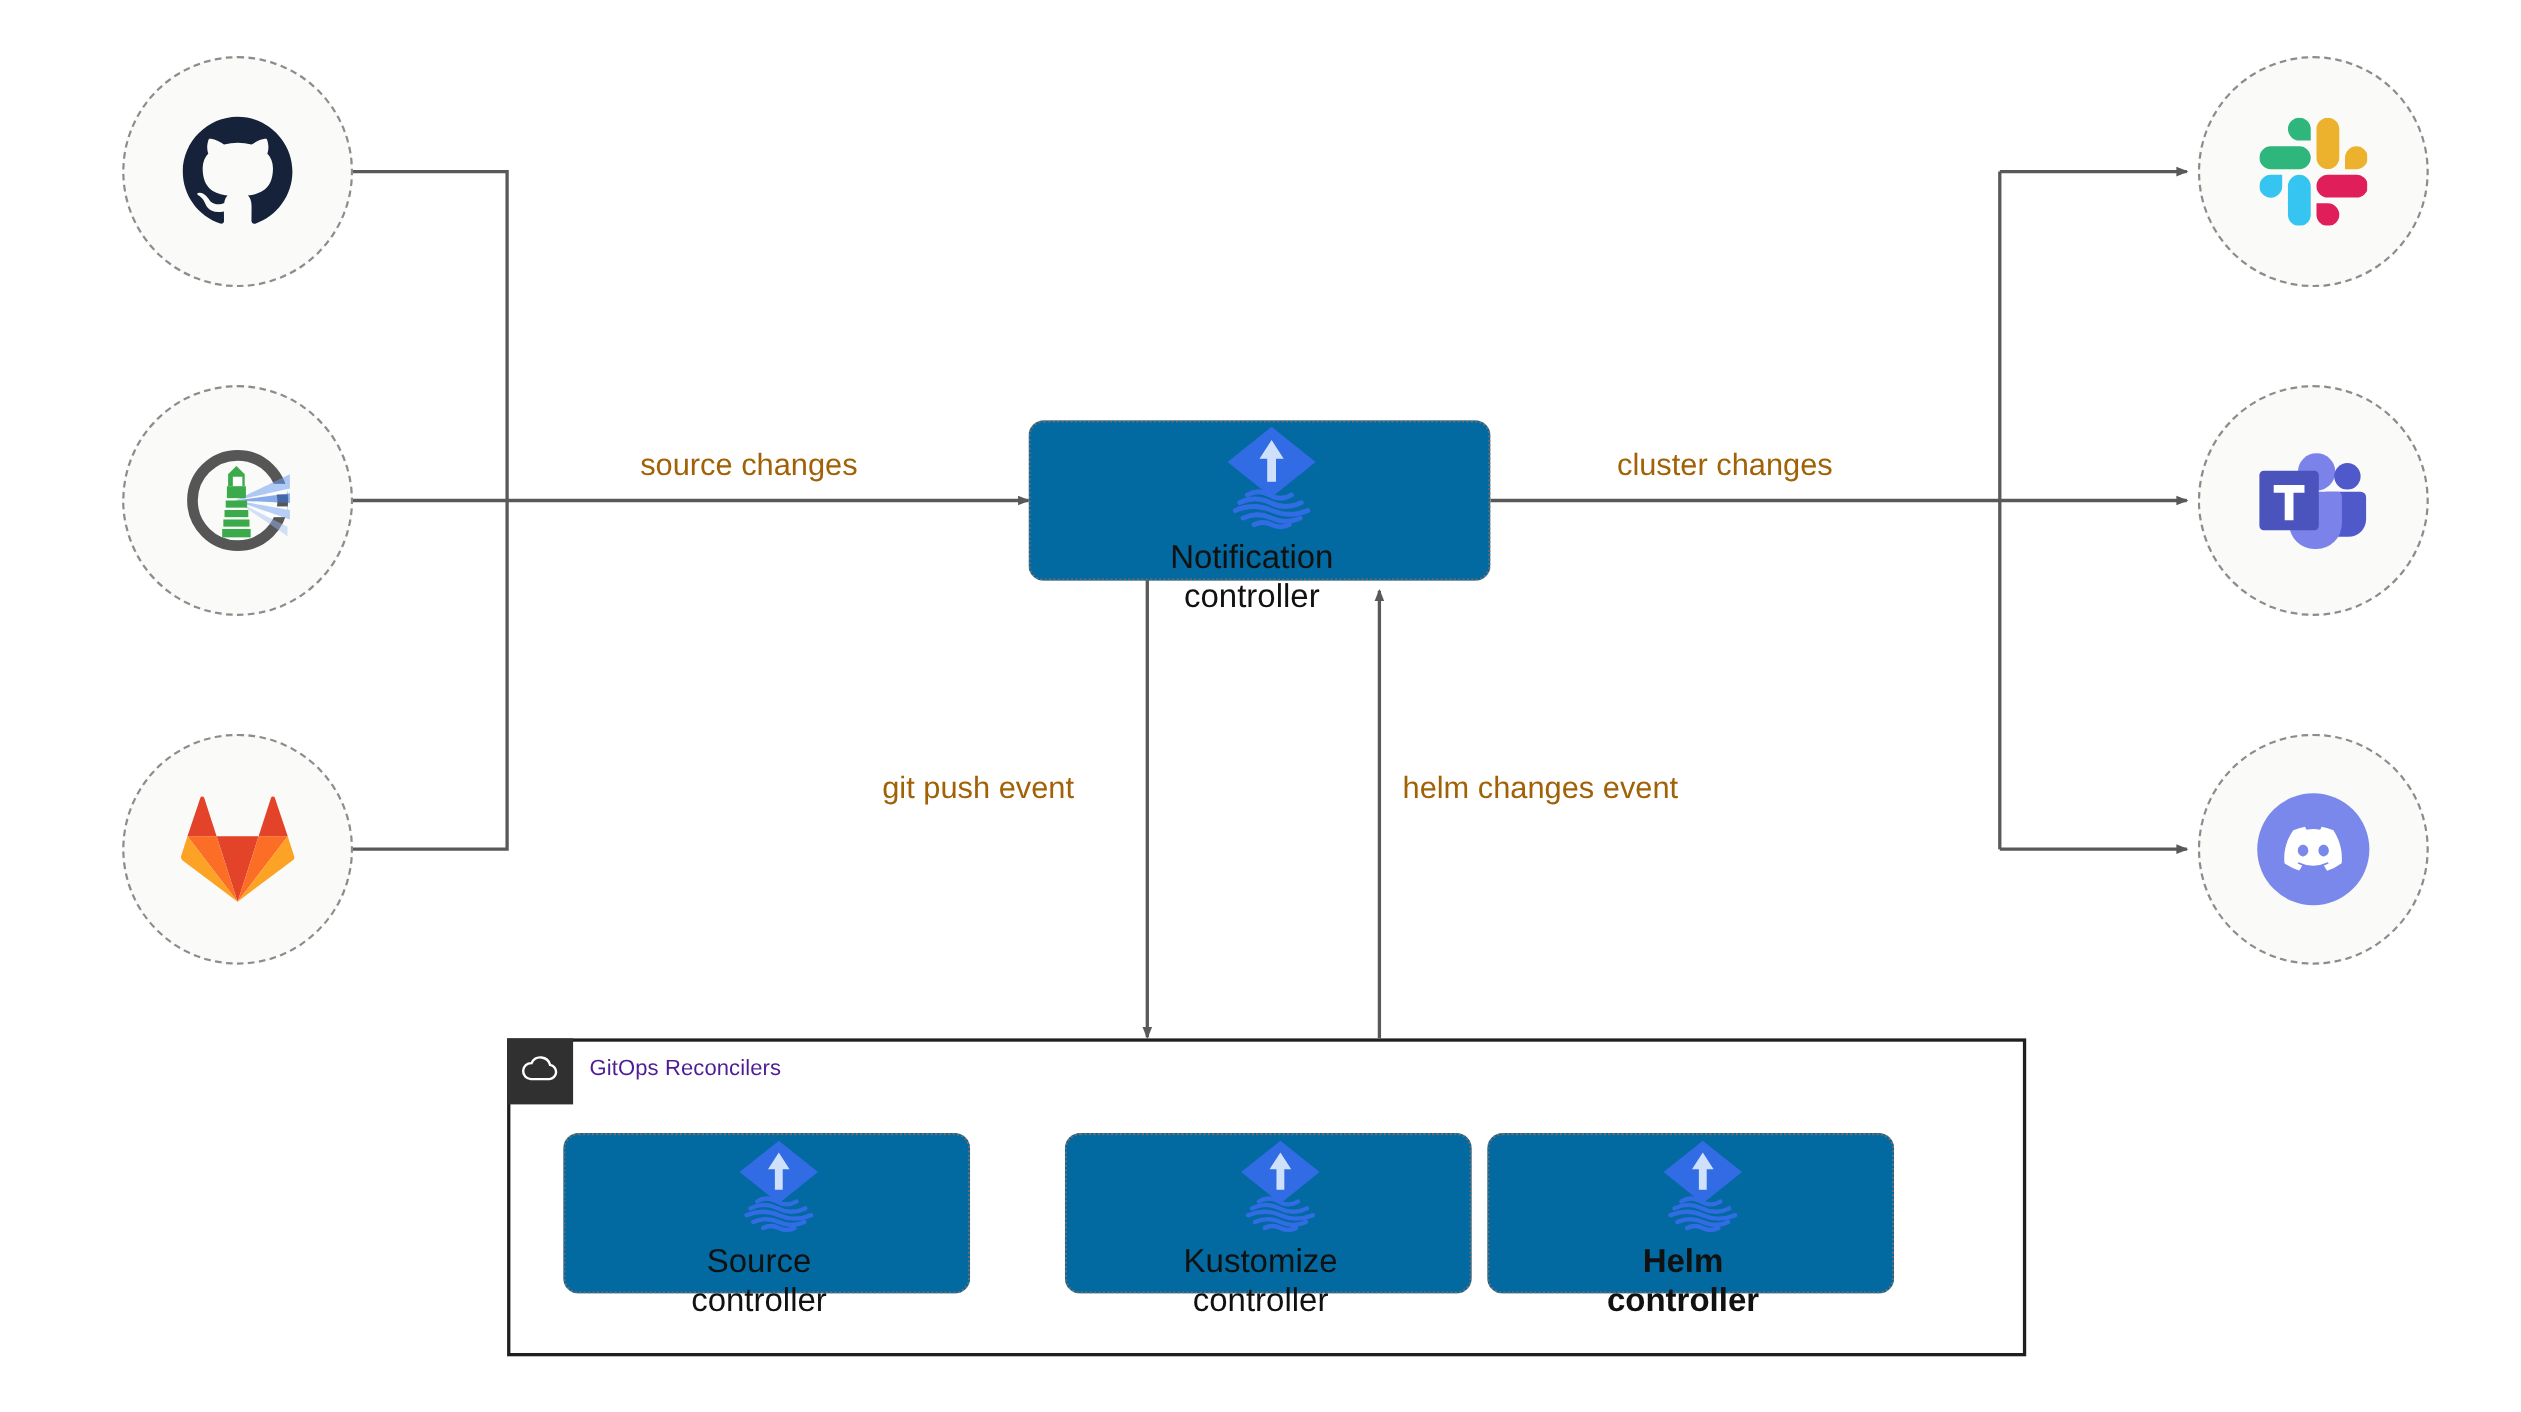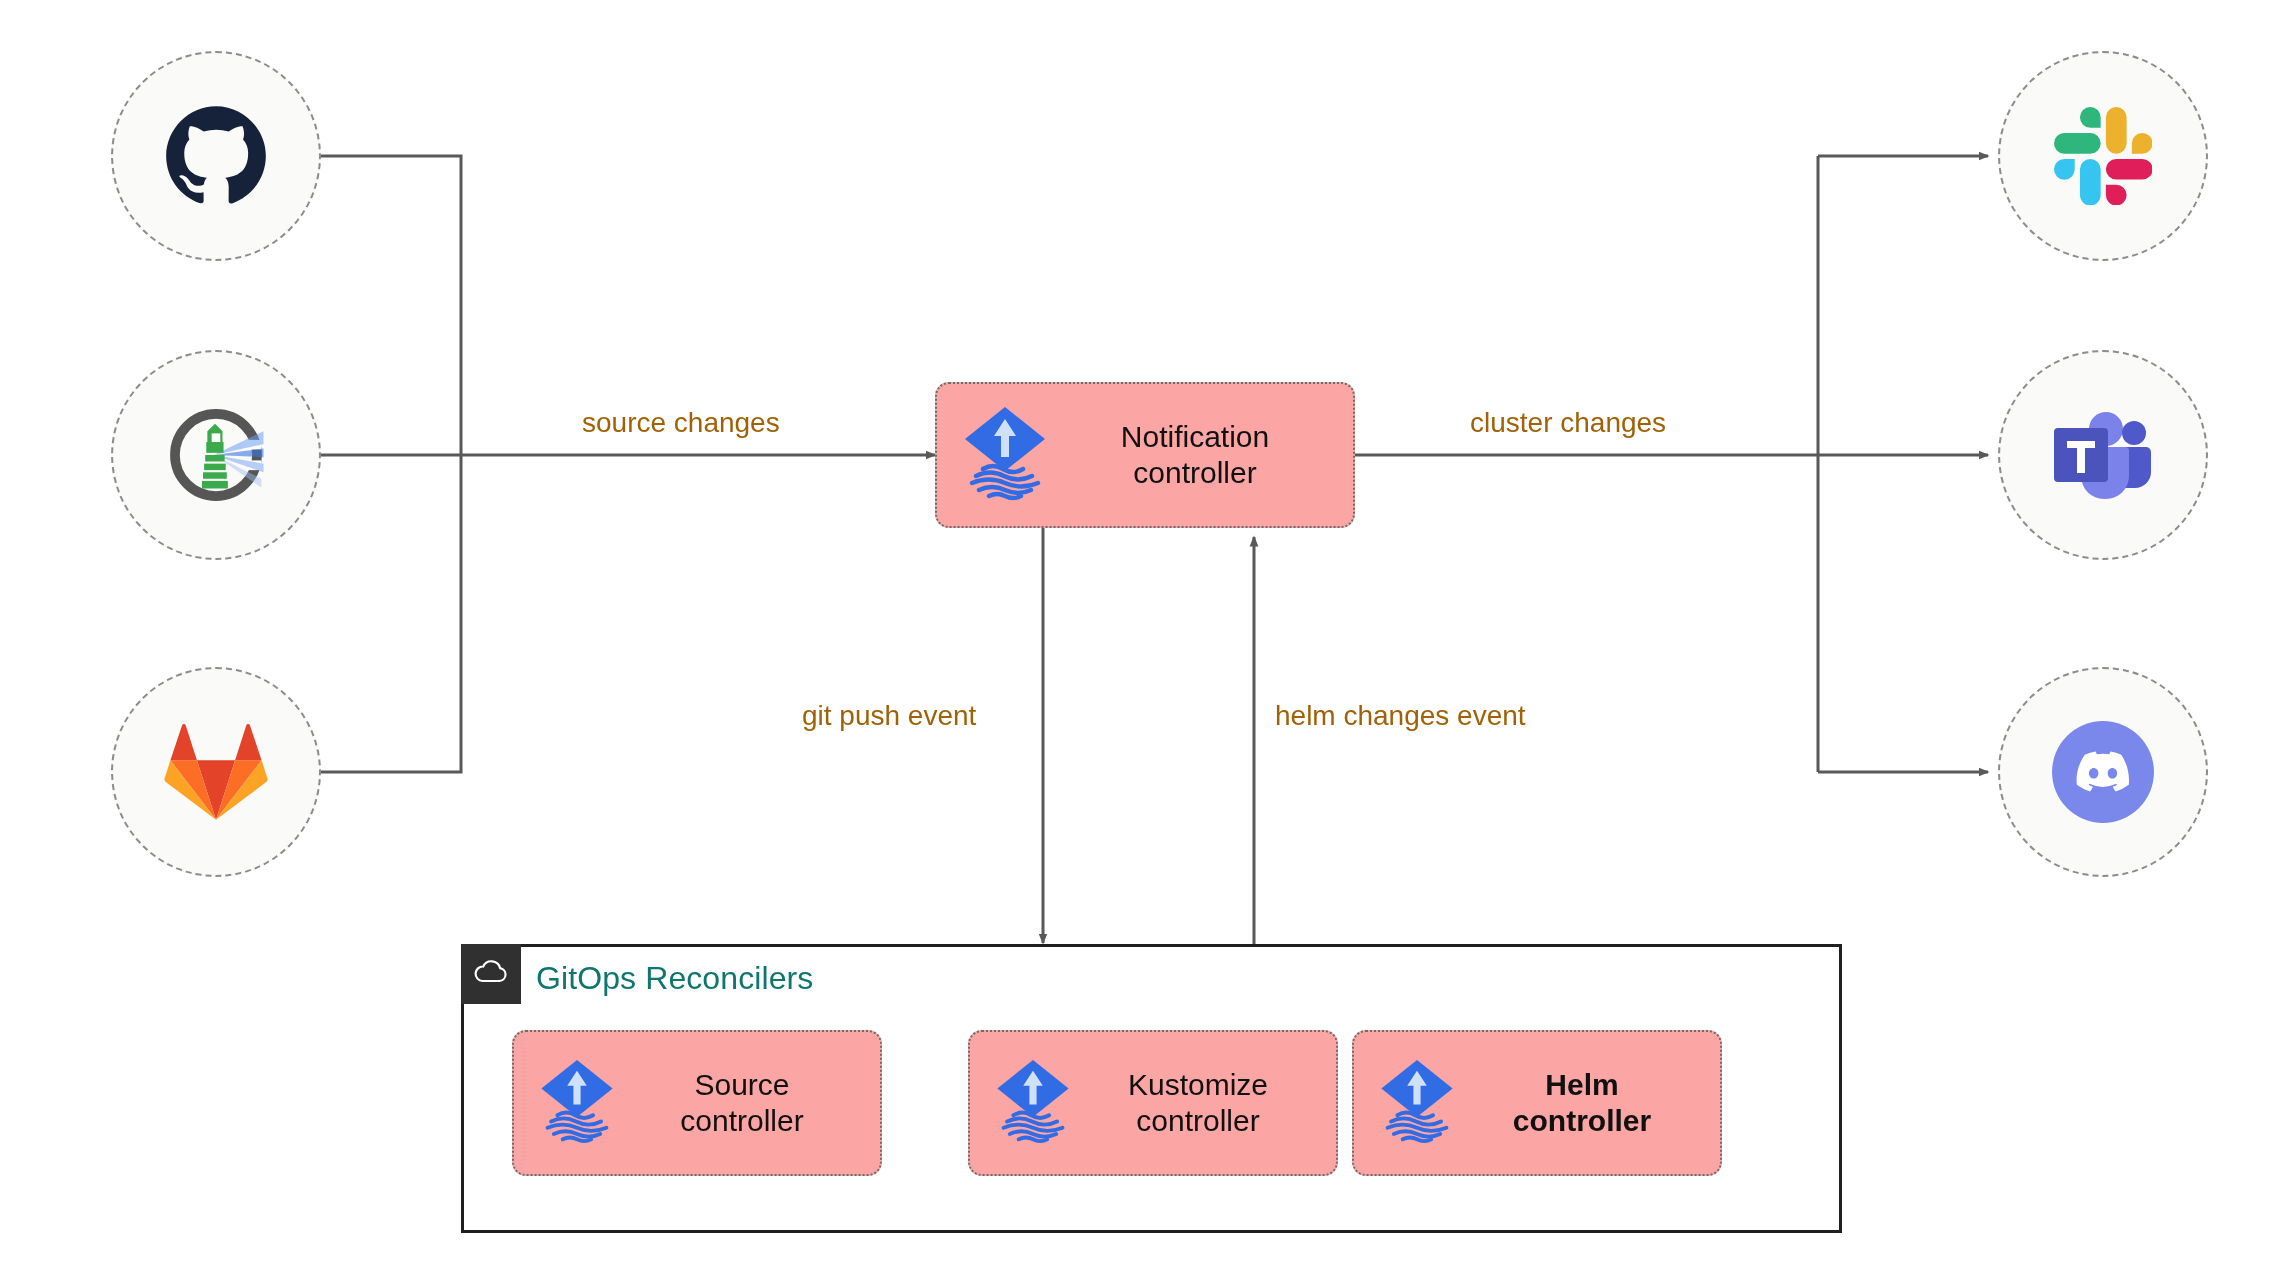--- a/index.html
+++ b/index.html
@@ -9,40 +9,40 @@
   
   .circle-node{
     position:absolute;width:210px;height:210px;border-radius:50%;
     background:#fafaf8;border:2px dashed #8c8c8c;
     display:flex;align-items:center;justify-content:center;box-sizing:border-box;
   }
   .circle-node svg{display:block;}
 
   
   .ctrl-box{
-    position:absolute;background:#fca5a5;border:2px dotted #6b6b6b;border-radius:14px;
-    box-sizing:border-box;display:flex;align-items:center;justify-content:flex-start;
+    position:absolute;background:#0369a1;border:2px dotted #6b6b6b;border-radius:14px;
+    box-sizing:border-box;display:flex;align-items:center;justify-content:flex-start;flex-direction:column;
   }
   .ctrl-icon{flex:0 0 auto;margin-left:22px;}
   .ctrl-label{
     flex:1 1 auto;text-align:center;color:#111111;line-height:1.20;
     font-size:30px;padding-right:14px;white-space:pre-line;
   }
 
   
   #gitops-group{
     position:absolute;left:461px;top:944px;width:1381px;height:289px;
     background:#ffffff;border:3px solid #1f1f1f;box-sizing:border-box;
   }
   #gitops-tab{
     position:absolute;left:461px;top:944px;width:60px;height:60px;
     background:#303030;display:flex;align-items:center;justify-content:center;
   }
   #gitops-title{
-    position:absolute;left:536px;top:960px;font-size:32px;color:#0f766e;letter-spacing:.1px;
+    position:absolute;left:536px;top:960px;font-size:20px;color:#4c1d95;letter-spacing:.1px;
   }
 
   
   .edge-label{
     position:absolute;font-size:28px;color:#a16207;white-space:nowrap;
   }
 
   
   #edges{position:absolute;left:0;top:0;width:2292px;height:1284px;pointer-events:none;}
   .wire{fill:none;stroke:#595959;stroke-width:3;}

